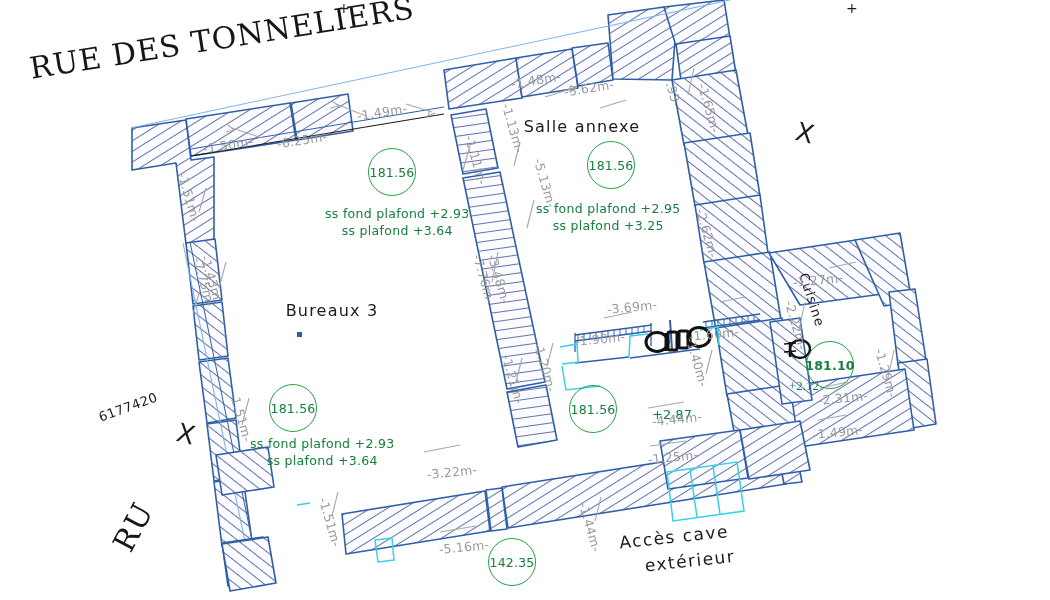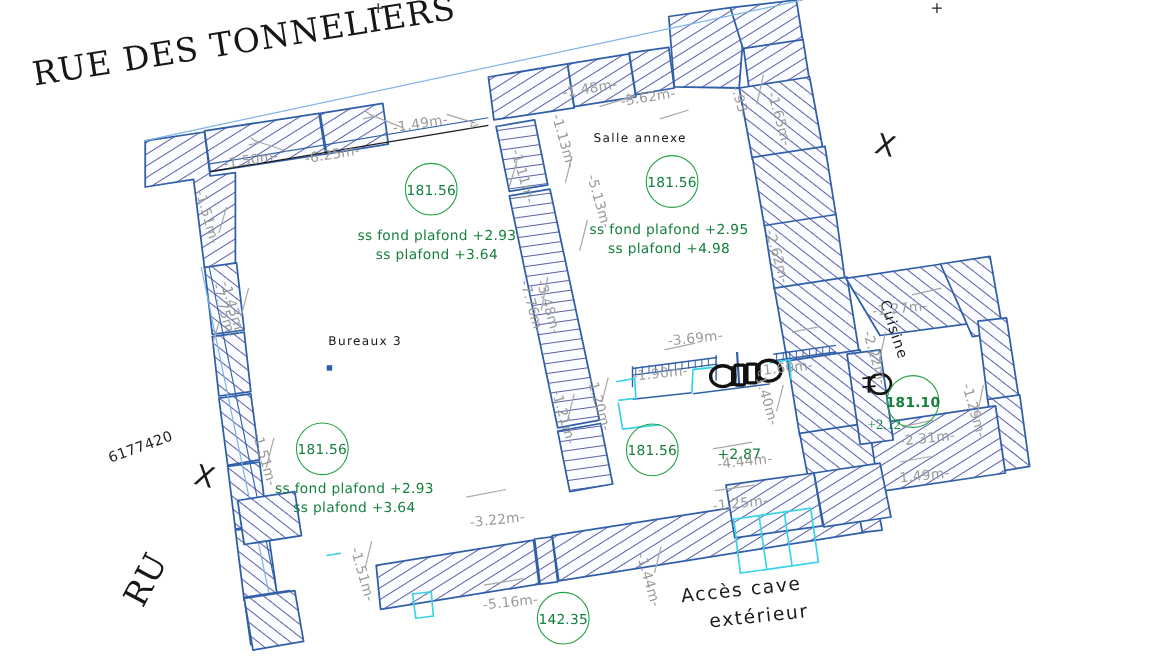--- a/index.html
+++ b/index.html
@@ -8,21 +8,21 @@
        font-family:"DejaVu Sans", sans-serif;}
   #stage{position:relative;width:1050px;height:600px;background:#fff;}
   svg#plan{position:absolute;left:0;top:0;width:1050px;height:600px;}
 
   
   .lbl{position:absolute;white-space:nowrap;pointer-events:none;}
 
   .street{font-family:"DejaVu Serif", serif;font-size:30px;color:#15161a;
           letter-spacing:1px;}
 
-  .room{font-family:"DejaVu Sans", sans-serif;font-size:11px;color:#1a1a1a;
+  .room{font-family:"DejaVu Sans", sans-serif;font-size:16px;color:#1a1a1a;
         letter-spacing:1.2px;}
   .room.cuisine{font-size:13px;}
   .cave{font-family:"DejaVu Sans", sans-serif;font-size:17px;color:#1a1a1a;
         letter-spacing:1.5px;line-height:1.45;}
   .coord{font-family:"DejaVu Sans", sans-serif;font-size:13px;color:#1c1c1c;
          letter-spacing:0.5px;}
 
   .grn{color:#15803d;font-family:"DejaVu Sans", sans-serif;}
   .elev{font-size:12.5px;letter-spacing:0.3px;line-height:1.35;}
   .circ-num{font-size:12.5px;letter-spacing:0.2px;}
@@ -224,21 +224,21 @@
 
   <div id="elev-layer">
       <div class="lbl grn circ-num" style="left: 392px; top: 172px; transform: translate(-50%, -50%); width: 46px; height: 46px; border: 1.6px solid rgb(37, 162, 68); border-radius: 50%; display: flex; align-items: center; justify-content: center;">181.56</div>
       <div class="lbl grn elev" style="left: 325px; top: 206px; text-align: center;">
         <div>ss fond plafond +2.93</div>
         <div>ss plafond +3.64</div>
       </div>
       <div class="lbl grn circ-num" style="left: 611px; top: 165px; transform: translate(-50%, -50%); width: 46px; height: 46px; border: 1.6px solid rgb(37, 162, 68); border-radius: 50%; display: flex; align-items: center; justify-content: center;">181.56</div>
       <div class="lbl grn elev" style="left: 536px; top: 201px; text-align: center;">
         <div>ss fond plafond +2.95</div>
-        <div>ss plafond +4.98</div>
+        <div>ss plafond +3.25</div>
       </div>
       <div class="lbl grn circ-num" style="left: 293px; top: 408px; transform: translate(-50%, -50%); width: 46px; height: 46px; border: 1.6px solid rgb(37, 162, 68); border-radius: 50%; display: flex; align-items: center; justify-content: center;">181.56</div>
       <div class="lbl grn elev" style="left: 250px; top: 436px; text-align: center;">
         <div>ss fond plafond +2.93</div>
         <div>ss plafond +3.64</div>
       </div>
       <div class="lbl grn circ-num" style="left: 593px; top: 409px; transform: translate(-50%, -50%); width: 46px; height: 46px; border: 1.6px solid rgb(37, 162, 68); border-radius: 50%; display: flex; align-items: center; justify-content: center;">181.56</div>
       <div class="lbl grn plus" style="left: 672px; top: 414px; transform: translate(-50%, -50%);">+2.87</div>
       <div class="lbl grn circ-num" style="left: 830px; top: 365px; transform: translate(-50%, -50%); width: 46px; height: 46px; border: 1.6px solid rgb(37, 162, 68); border-radius: 50%; display: flex; align-items: center; justify-content: center; font-weight: bold;">181.10</div>
       <div class="lbl grn plus" style="left: 804px; top: 386px; transform: translate(-50%, -50%); font-family: Liberation Serif, serif;">+2.12</div>

